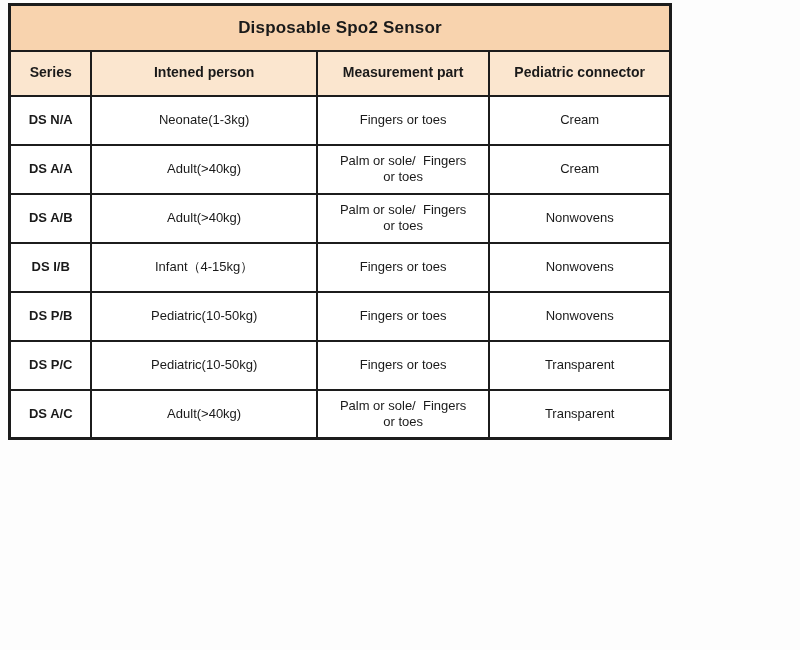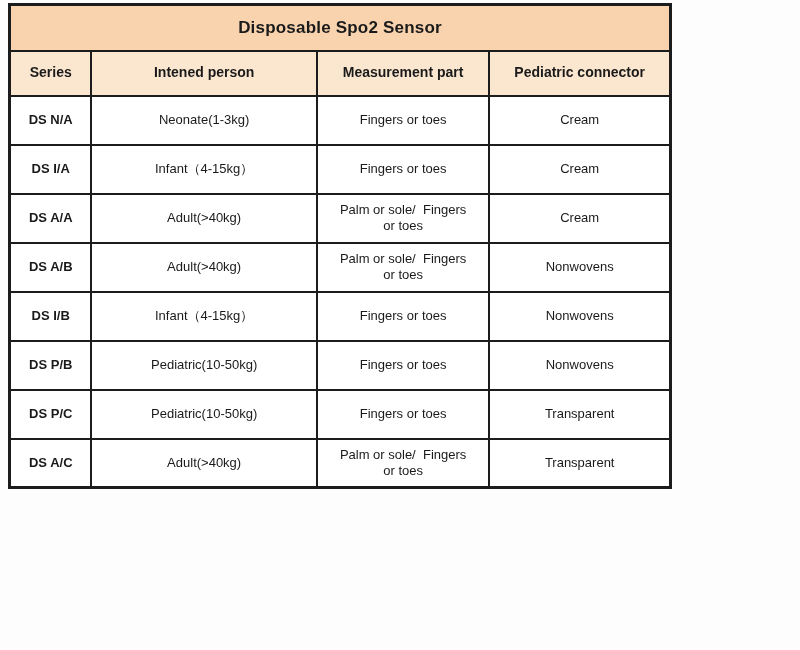--- a/index.html
+++ b/index.html
@@ -68,26 +68,20 @@
         </tr>
     </thead>
     <tbody id="table-body">
         <tr>
           <td class="c0">DS N/A</td>
           <td class="c1">Neonate(1-3kg)</td>
           <td class="c2">Fingers or toes</td>
           <td class="c3">Cream</td>
         </tr>
         <tr>
-          <td class="c0">DS I/A</td>
-          <td class="c1">Infant（4-15kg）</td>
-          <td class="c2">Fingers or toes</td>
-          <td class="c3">Cream</td>
-        </tr>
-        <tr>
           <td class="c0">DS A/A</td>
           <td class="c1">Adult(&gt;40kg)</td>
           <td class="c2">Palm or sole/&nbsp;&nbsp;Fingers
 or toes</td>
           <td class="c3">Cream</td>
         </tr>
         <tr>
           <td class="c0">DS A/B</td>
           <td class="c1">Adult(&gt;40kg)</td>
           <td class="c2">Palm or sole/&nbsp;&nbsp;Fingers

